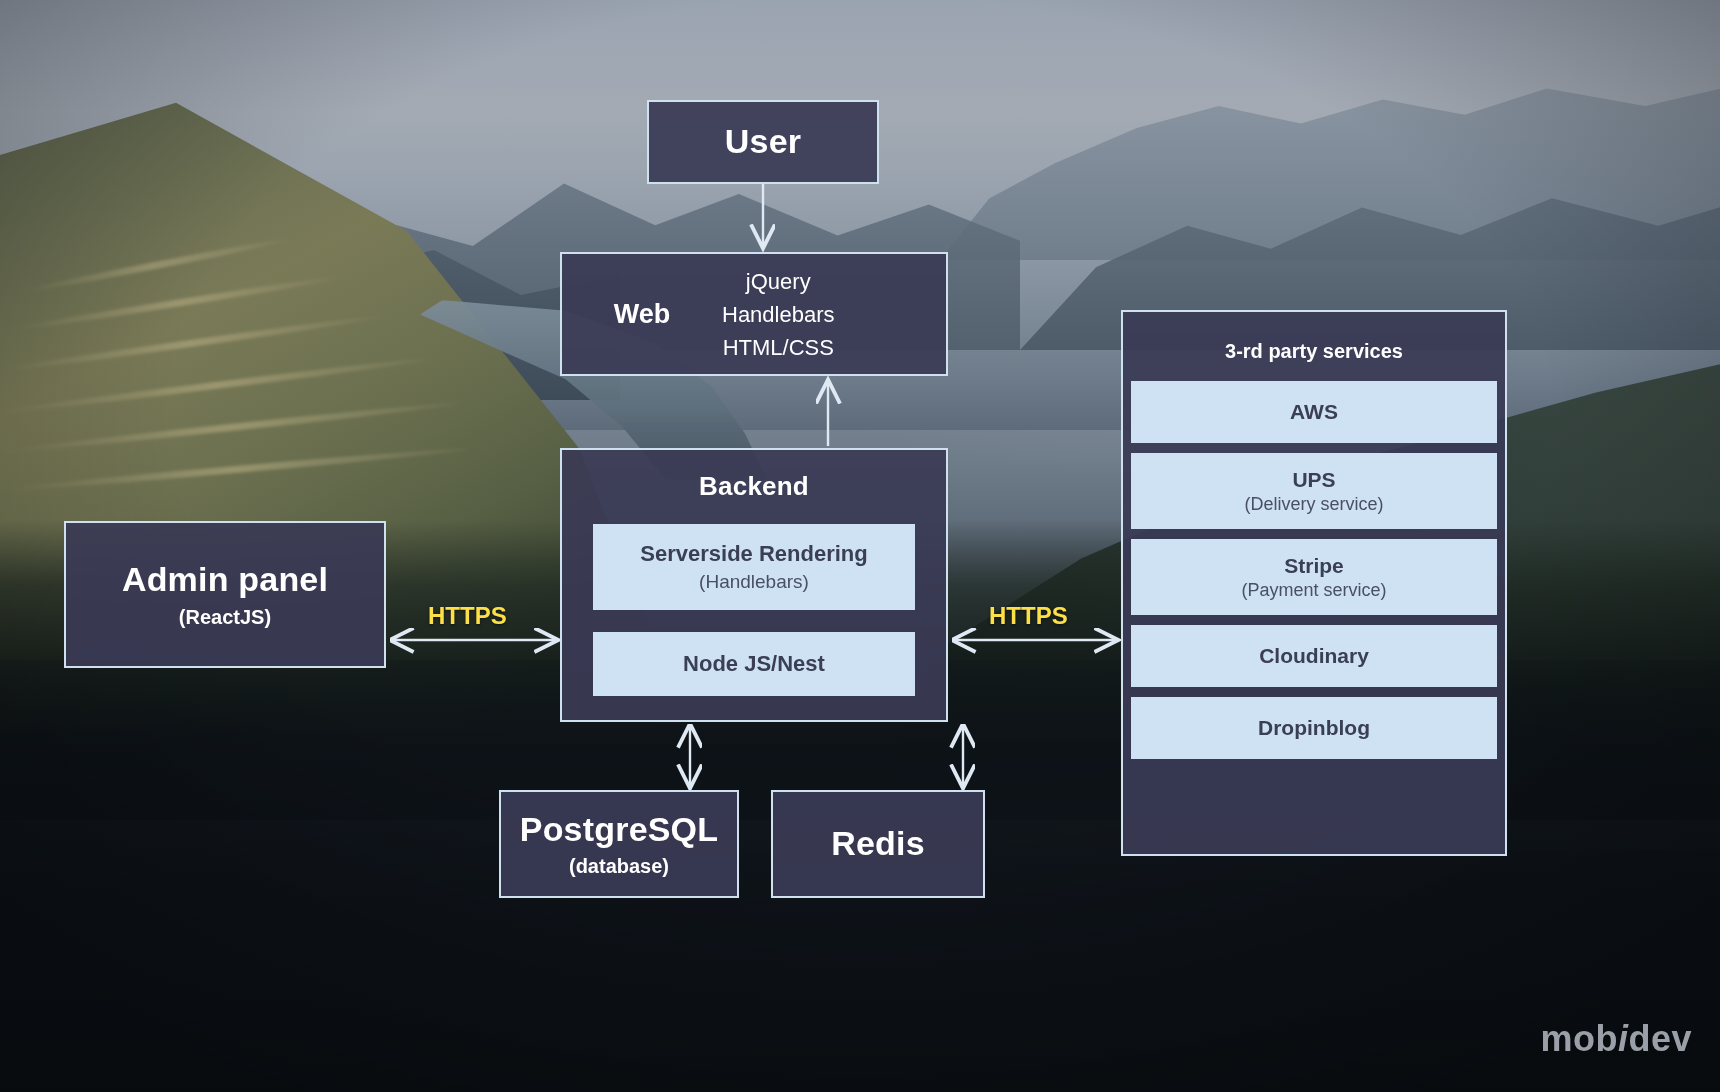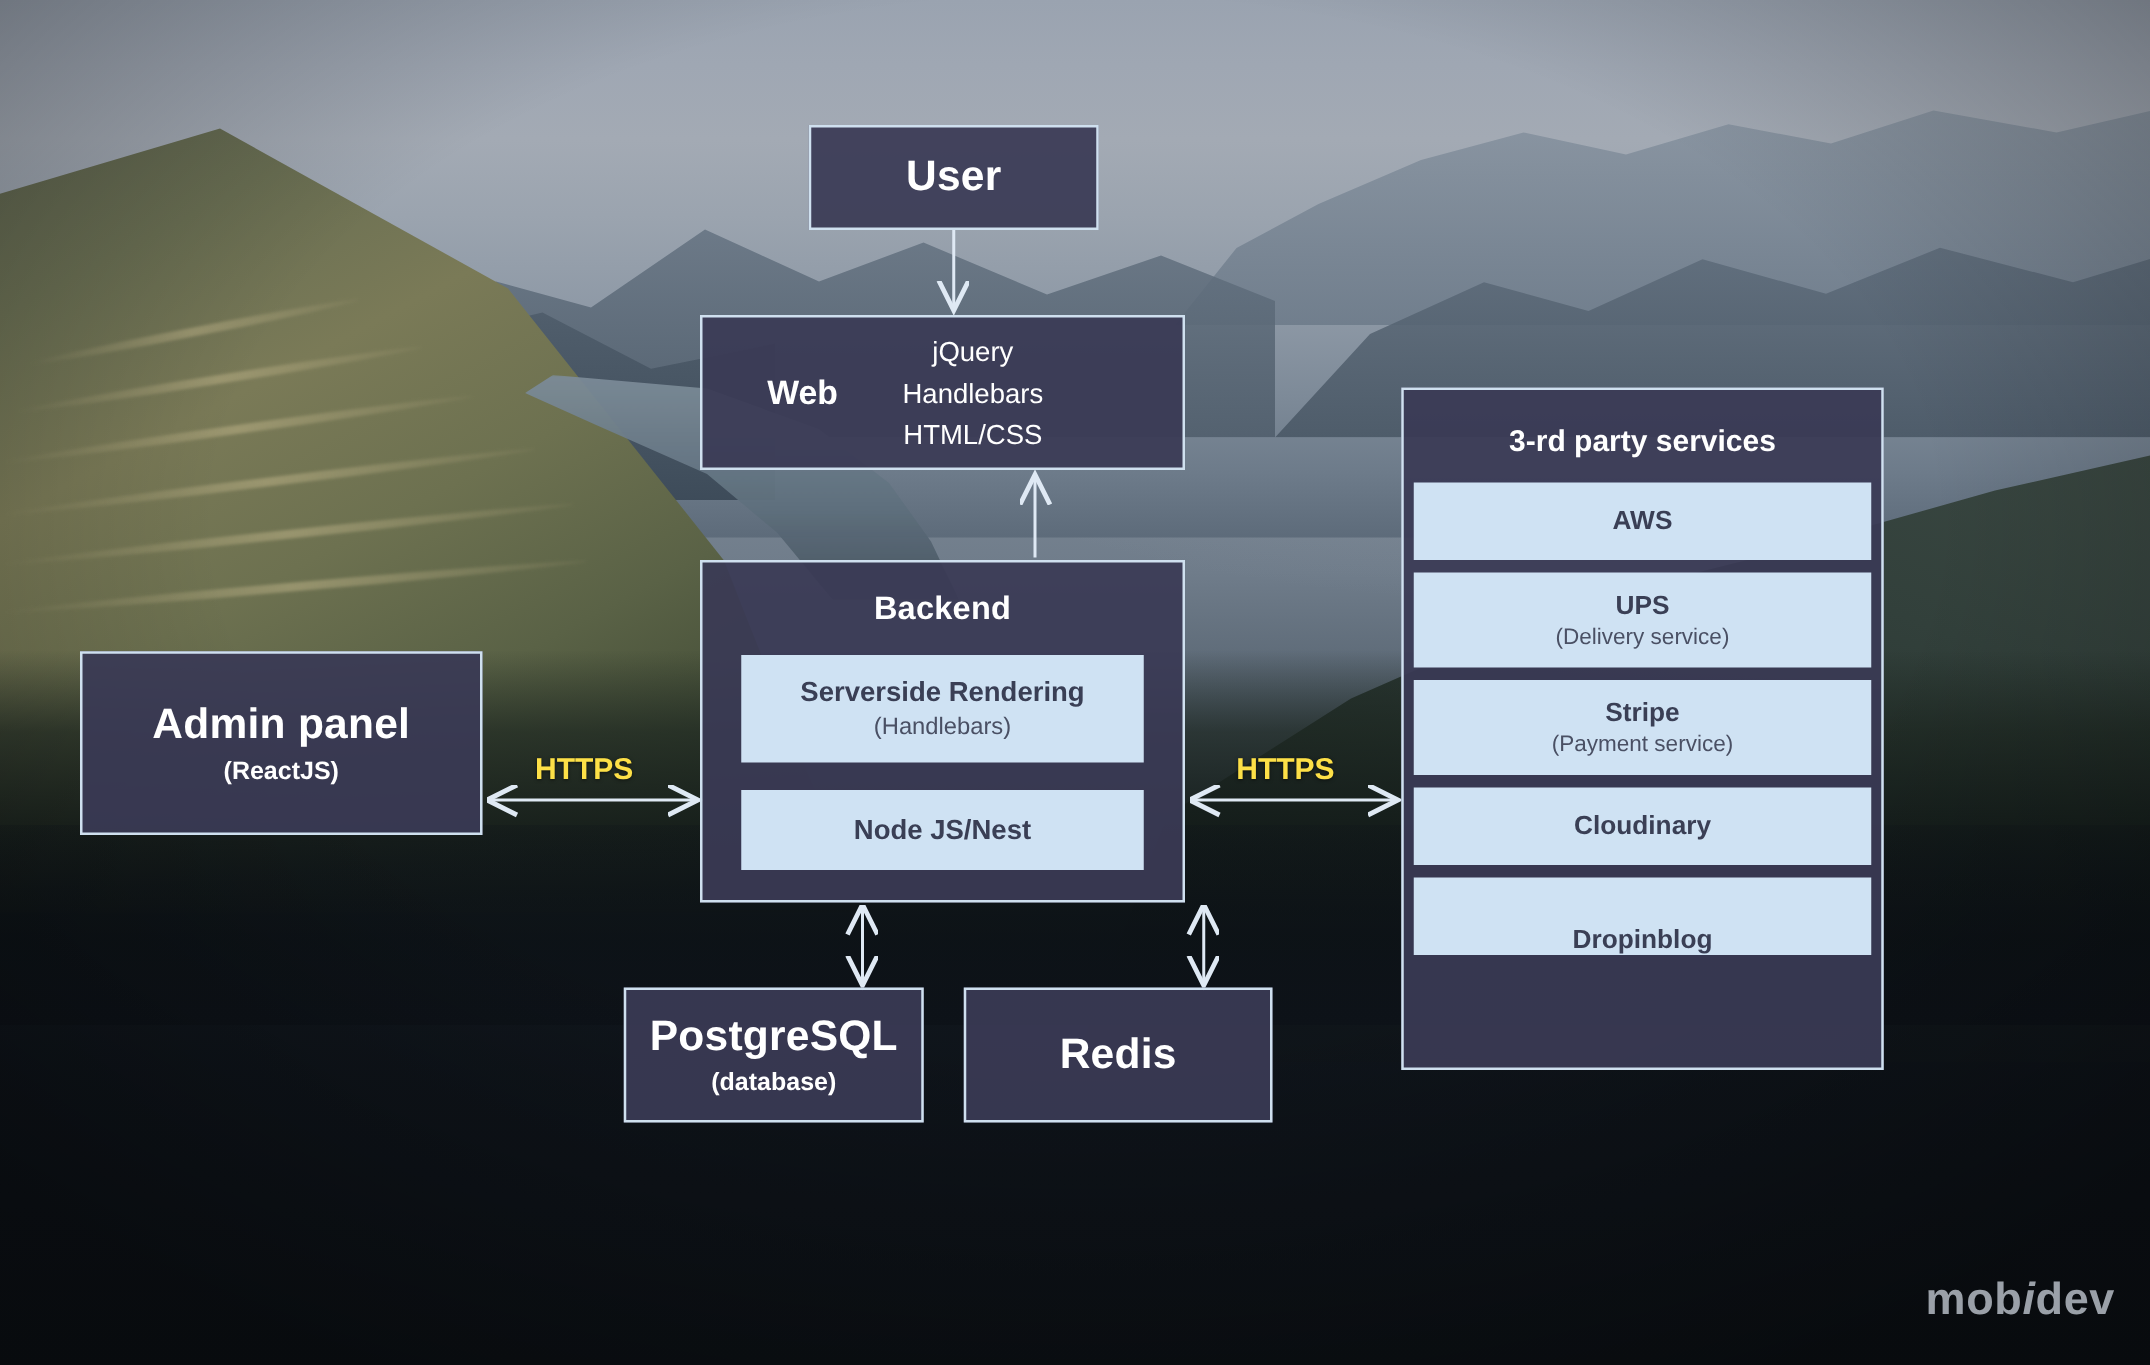--- a/index.html
+++ b/index.html
@@ -149,39 +149,39 @@
   .inner-title { font-size: 22px; font-weight: 700; line-height: 1.2; }
   .inner-sub { font-size: 19px; font-weight: 400; margin-top: 3px; color: #4a5064; }
   #bk-ssr { height: 86px; margin-top: 22px; }
   #bk-node { height: 64px; margin-top: 22px; }
 
   
   #admin { left: 64px; top: 521px; width: 322px; height: 147px; }
 
   
   #postgres { left: 499px; top: 790px; width: 240px; height: 108px; }
-  #redis { left: 771px; top: 790px; width: 247px; height: 108px; }
+  #redis { left: 771px; top: 790px; width: 214px; height: 108px; }
 
   
   #thirdparty {
     position: absolute; left: 1121px; top: 310px; width: 386px; height: 546px;
     background: rgba(58,58,85,.93);
     border: 2px solid #cfe0ef;
     display: flex; flex-direction: column; align-items: center;
   }
   #thirdparty .tp-title {
-    font-size: 24px; font-weight: 700; color: #fff;
+    font-size: 20px; font-weight: 700; color: #fff;
     margin-top: 28px; margin-bottom: 18px;
   }
   .tp-item {
     width: 366px; background: #cfe2f3; color: #3a3f55;
     display: flex; flex-direction: column; align-items: center; justify-content: center;
     text-align: center; margin-bottom: 10px;
   }
-  .tp-item:last-child { margin-bottom: 0; justify-content: flex-end; }
+  .tp-item:last-child { margin-bottom: 0; }
   .tp-name { font-size: 21px; font-weight: 700; }
   .tp-desc { font-size: 18px; font-weight: 400; color: #4a5064; margin-top: 2px; }
   .h-62 { height: 62px; }
   .h-76 { height: 76px; }
 
   
   svg.connectors { position: absolute; left: 0; top: 0; width: 1720px; height: 1092px; pointer-events: none; }
 
   .conn-label {
     position: absolute;

